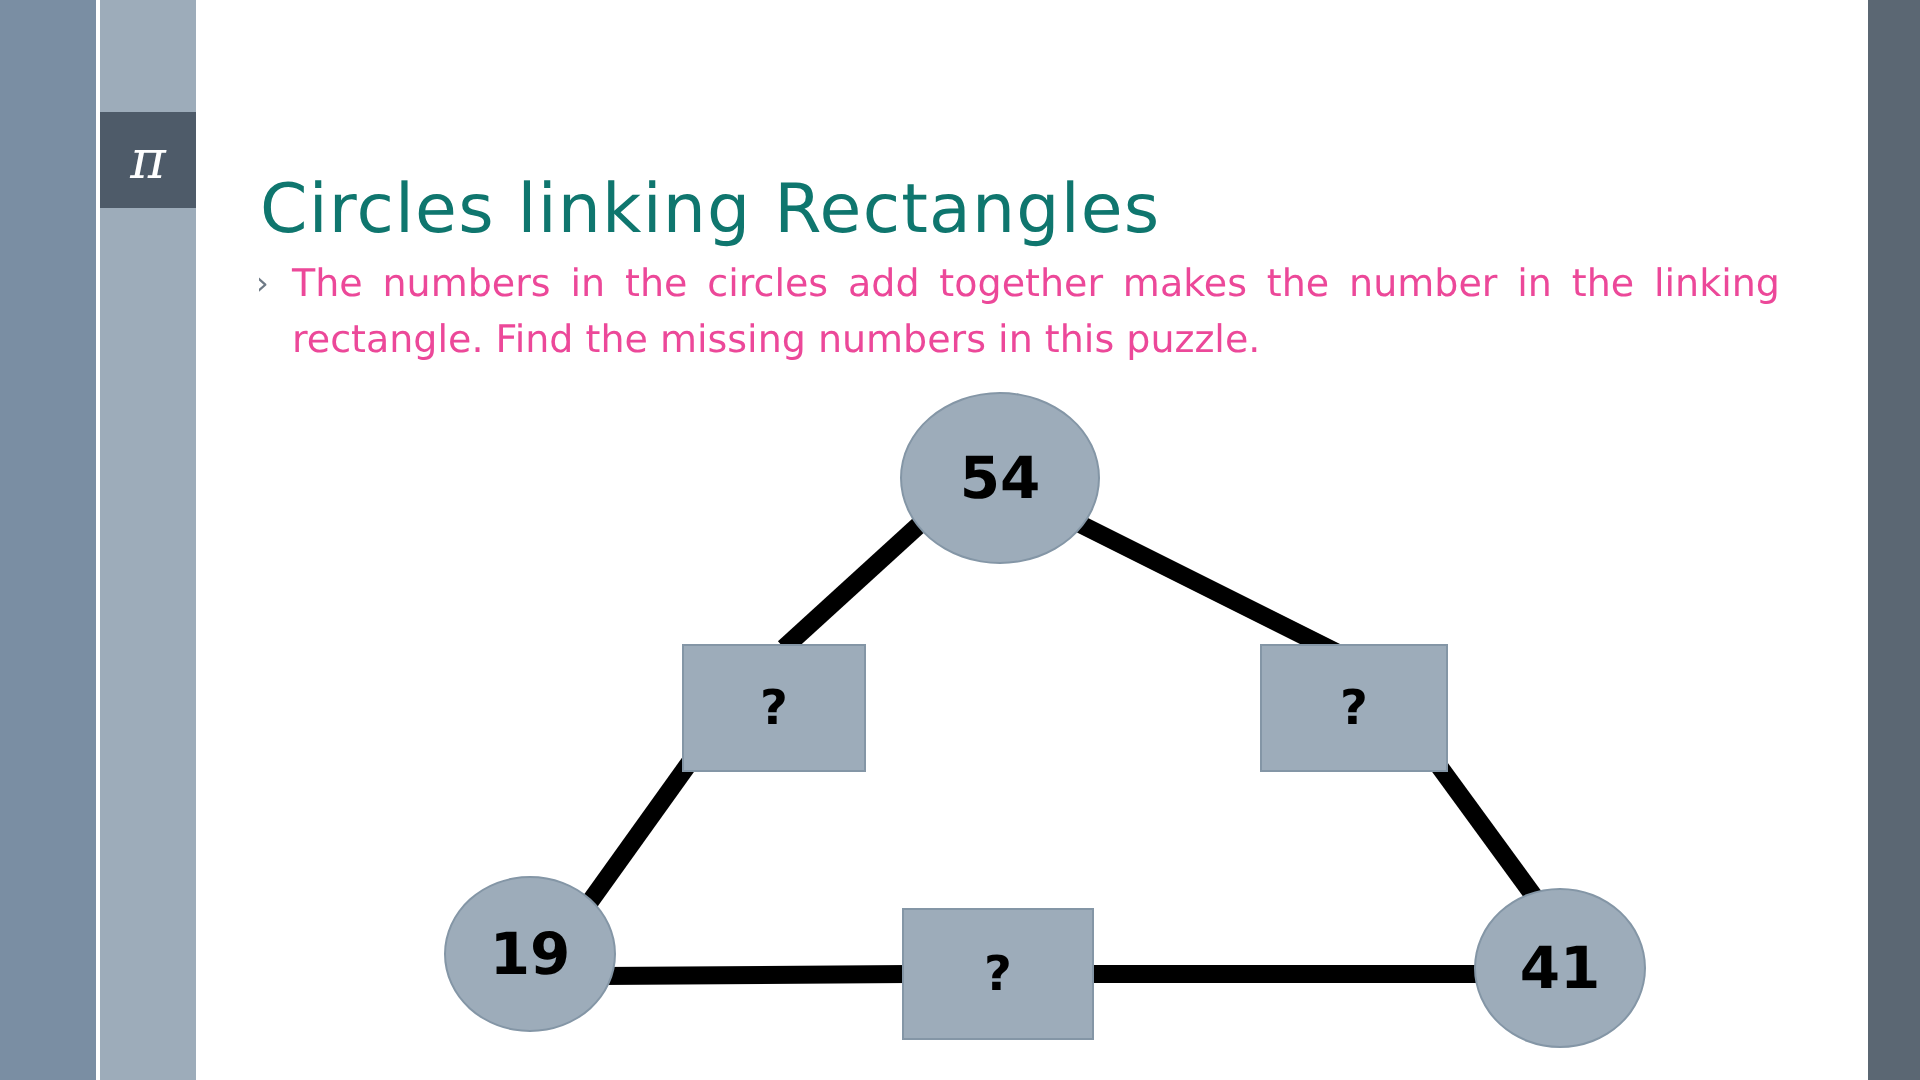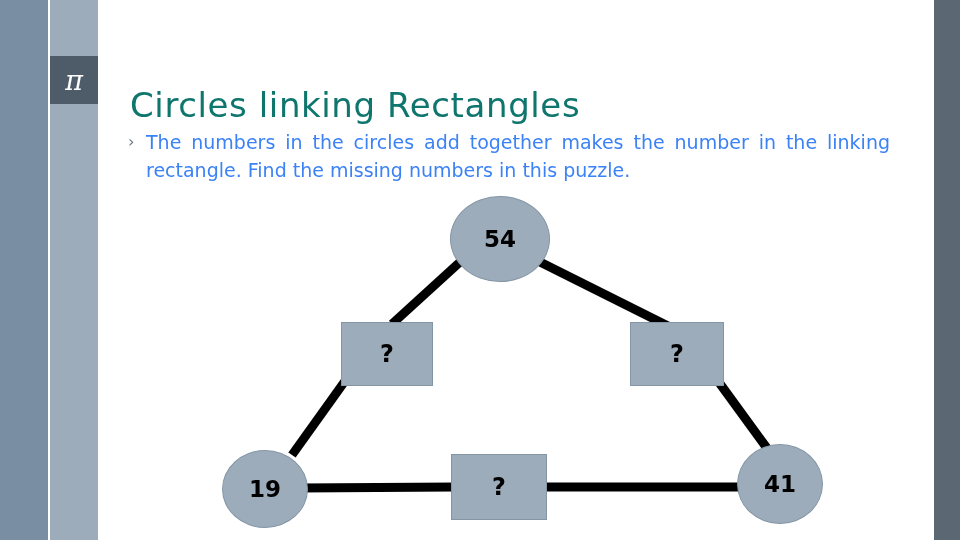--- a/index.html
+++ b/index.html
@@ -74,21 +74,21 @@
     align-items: flex-start;
   }
   .bullet-mark {
     color: #6e7a86;
     font-size: 16px;
     line-height: 28px;
     width: 18px;
     flex: 0 0 18px;
   }
   .bullet-text {
-    color: #3b82f6;
+    color: #ec4899;
     font-size: 19px;
     line-height: 28px;
     text-align: justify;
     text-align-last: left;
     flex: 1 1 auto;
   }
 
   
   .diagram {
     position: absolute;
@@ -104,29 +104,29 @@
     border: 1px solid #8496a6;
     box-sizing: border-box;
     display: flex;
     align-items: center;
     justify-content: center;
     color: #000000;
     z-index: 3;
   }
   .node.circle { border-radius: 50%; }
   .node-label {
-    font-size: 23px;
+    font-size: 29px;
     font-weight: bold;
     line-height: 1;
   }
   .node-label.qmark { font-size: 24px; }
 
   
   #node-circle-top    { left: 450px; top: 196px; width: 100px; height: 86px; }
-  #node-circle-left   { left: 222px; top: 450px; width: 86px;  height: 78px; justify-content: center; }
+  #node-circle-left   { left: 222px; top: 438px; width: 86px;  height: 78px; justify-content: center; }
   #node-circle-right  { left: 737px; top: 444px; width: 86px;  height: 80px; }
   #node-rect-left     { left: 341px; top: 322px; width: 92px;  height: 64px; }
   #node-rect-right    { left: 630px; top: 322px; width: 94px;  height: 64px; }
   #node-rect-bottom   { left: 451px; top: 454px; width: 96px;  height: 66px; }
 </style>
 </head>
 <body>
 
 <div class="bar-left-dark"></div>
 <div class="bar-left-light"></div>

